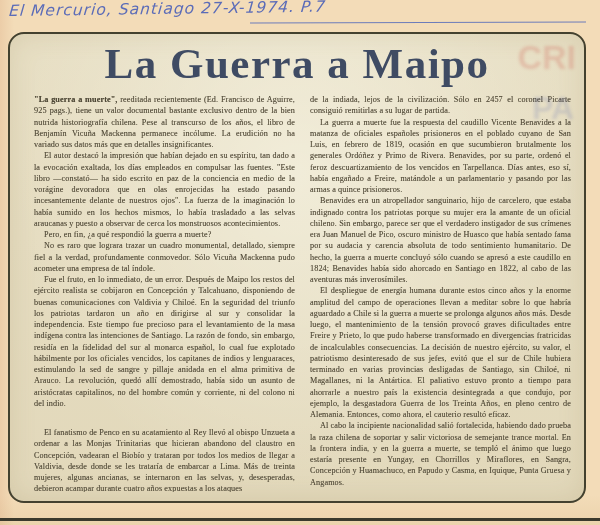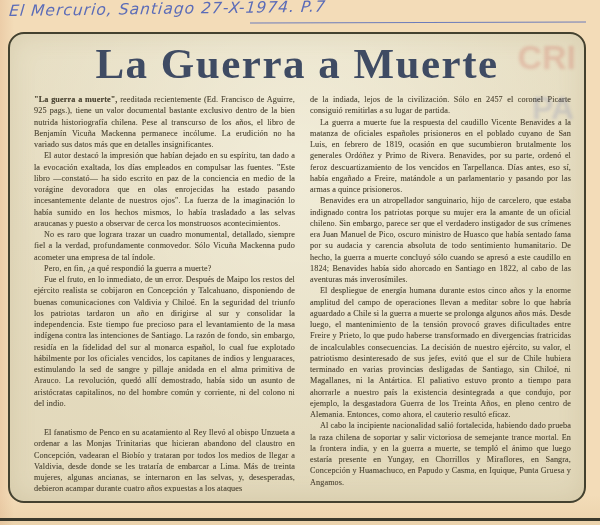--- a/index.html
+++ b/index.html
@@ -77,29 +77,29 @@
 <body>
 
 <div class="handwriting">El Mercurio, Santiago 27-X-1974. P.7</div>
 <div class="hw-underline"></div>
 
 <div class="clip-box">
 
   <div class="ghost ghost-red">CRI</div>
   <div class="ghost ghost-blue">PA</div>
 
-  <h1 class="title">La Guerra a Muerte</h1>
+  <h1 class="title">La Guerra a Maipo</h1>
 
   <div class="cols">
 
     <div class="col">
       <p class="no-indent"><strong>"La guerra a muerte",</strong><span> reeditada recientemente (Ed. Francisco de Aguirre, 925 pags.), tiene un valor documental bastante exclusivo dentro de la bien nutrida historiografía chilena. Pese al transcurso de los años, el libro de Benjamín Vicuña Mackenna permanece incólume. La erudición no ha variado sus datos más que en detalles insignificantes.</span></p>
       <p>El autor destacó la impresión que habían dejado en su espíritu, tan dado a la evocación exaltada, los días empleados en compulsar las fuentes. "Este libro —constató— ha sido escrito en paz de la conciencia en medio de la vorágine devoradora que en olas enrojecidas ha estado pasando incesantemente delante de nuestros ojos". La fuerza de la imaginación lo había sumido en los hechos mismos, lo había trasladado a las selvas araucanas y puesto a observar de cerca los monstruosos acontecimientos.</p>
+      <p>Pero, en fin, ¿a qué respondió la guerra a muerte?</p>
       <p>No es raro que lograra trazar un cuadro monumental, detallado, siempre fiel a la verdad, profundamente conmovedor. Sólo Vicuña Mackenna pudo acometer una empresa de tal índole.</p>
-      <p>Pero, en fin, ¿a qué respondió la guerra a muerte?</p>
       <p>Fue el fruto, en lo inmediato, de un error. Después de Maipo los restos del ejército realista se cobijaron en Concepción y Talcahuano, disponiendo de buenas comunicaciones con Valdivia y Chiloé. En la seguridad del triunfo los patriotas tardaron un año en dirigirse al sur y consolidar la independencia. Este tiempo fue precioso para el levantamiento de la masa indígena contra las intenciones de Santiago. La razón de fondo, sin embargo, residía en la fidelidad del sur al monarca español, lo cual fue explotado hábilmente por los oficiales vencidos, los capitanes de indios y lenguaraces, estimulando la sed de sangre y pillaje anidada en el alma primitiva de Arauco. La revolución, quedó allí demostrado, había sido un asunto de aristócratas capitalinos, no del hombre común y corriente, ni del colono ni del indio.</p>
       <p class="gap-before">El fanatismo de Penco en su acatamiento al Rey llevó al obispo Unzueta a ordenar a las Monjas Trinitarias que hicieran abandono del claustro en Concepción, vadearan el Biobío y trataran por todos los medios de llegar a Valdivia, desde donde se les trataría de embarcar a Lima. Más de treinta mujeres, algunas ancianas, se internaron en las selvas, y, desesperadas, debieron acampar durante cuatro años expuestas a los ataques</p>
     </div>
 
     <div class="col">
       <p class="no-indent">de la indiada, lejos de la civilización. Sólo en 2457 el coronel Picarte consiguió remitirlas a su lugar de partida.</p>
       <p>La guerra a muerte fue la respuesta del caudillo Vicente Benavides a la matanza de oficiales españoles prisioneros en el poblado cuyano de San Luis, en febrero de 1819, ocasión en que sucumbieron brutalmente los generales Ordóñez y Primo de Rivera. Benavides, por su parte, ordenó el feroz descuartizamiento de los vencidos en Tarpellanca. Días antes, eso sí, había engañado a Freire, matándole a un parlamentario y pasando por las armas a quince prisioneros.</p>
       <p>Benavides era un atropellador sanguinario, hijo de carcelero, que estaba indignado contra los patriotas porque su mujer era la amante de un oficial chileno. Sin embargo, parece ser que el verdadero instigador de sus crímenes era Juan Manuel de Pico, oscuro ministro de Huasco que había sentado fama por su audacia y carencia absoluta de todo sentimiento humanitario. De hecho, la guerra a muerte concluyó sólo cuando se apresó a este caudillo en 1824; Benavides había sido ahorcado en Santiago en 1822, al cabo de las aventuras más inverosímiles.</p>
       <p>El despliegue de energía humana durante estos cinco años y la enorme amplitud del campo de operaciones llevan a meditar sobre lo que habría aguardado a Chile si la guerra a muerte se prolonga algunos años más. Desde luego, el mantenimiento de la tensión provocó graves dificultades entre Freire y Prieto, lo que pudo haberse transformado en divergencias fratricidas de incalculables consecuencias. La decisión de nuestro ejército, su valor, el patriotismo desinteresado de sus jefes, evitó que el sur de Chile hubiera terminado en varias provincias desligadas de Santiago, sin Chiloé, ni Magallanes, ni la Antártica. El paliativo estuvo pronto a tiempo para ahorrarle a nuestro país la existencia desintegrada a que condujo, por ejemplo, la desgastadora Guerra de los Treinta Años, en pleno centro de Alemania. Entonces, como ahora, el cauterio resultó eficaz.</p>
       <p>Al cabo la incipiente nacionalidad salió fortalecida, habiendo dado prueba la raza chilena de soportar y salir victoriosa de semejante trance mortal. En la frontera india, y en la guerra a muerte, se templó el ánimo que luego estaría presente en Yungay, en Chorrillos y Miraflores, en Sangra, Concepción y Huamachuco, en Papudo y Casma, en Iquique, Punta Gruesa y Angamos.</p>

